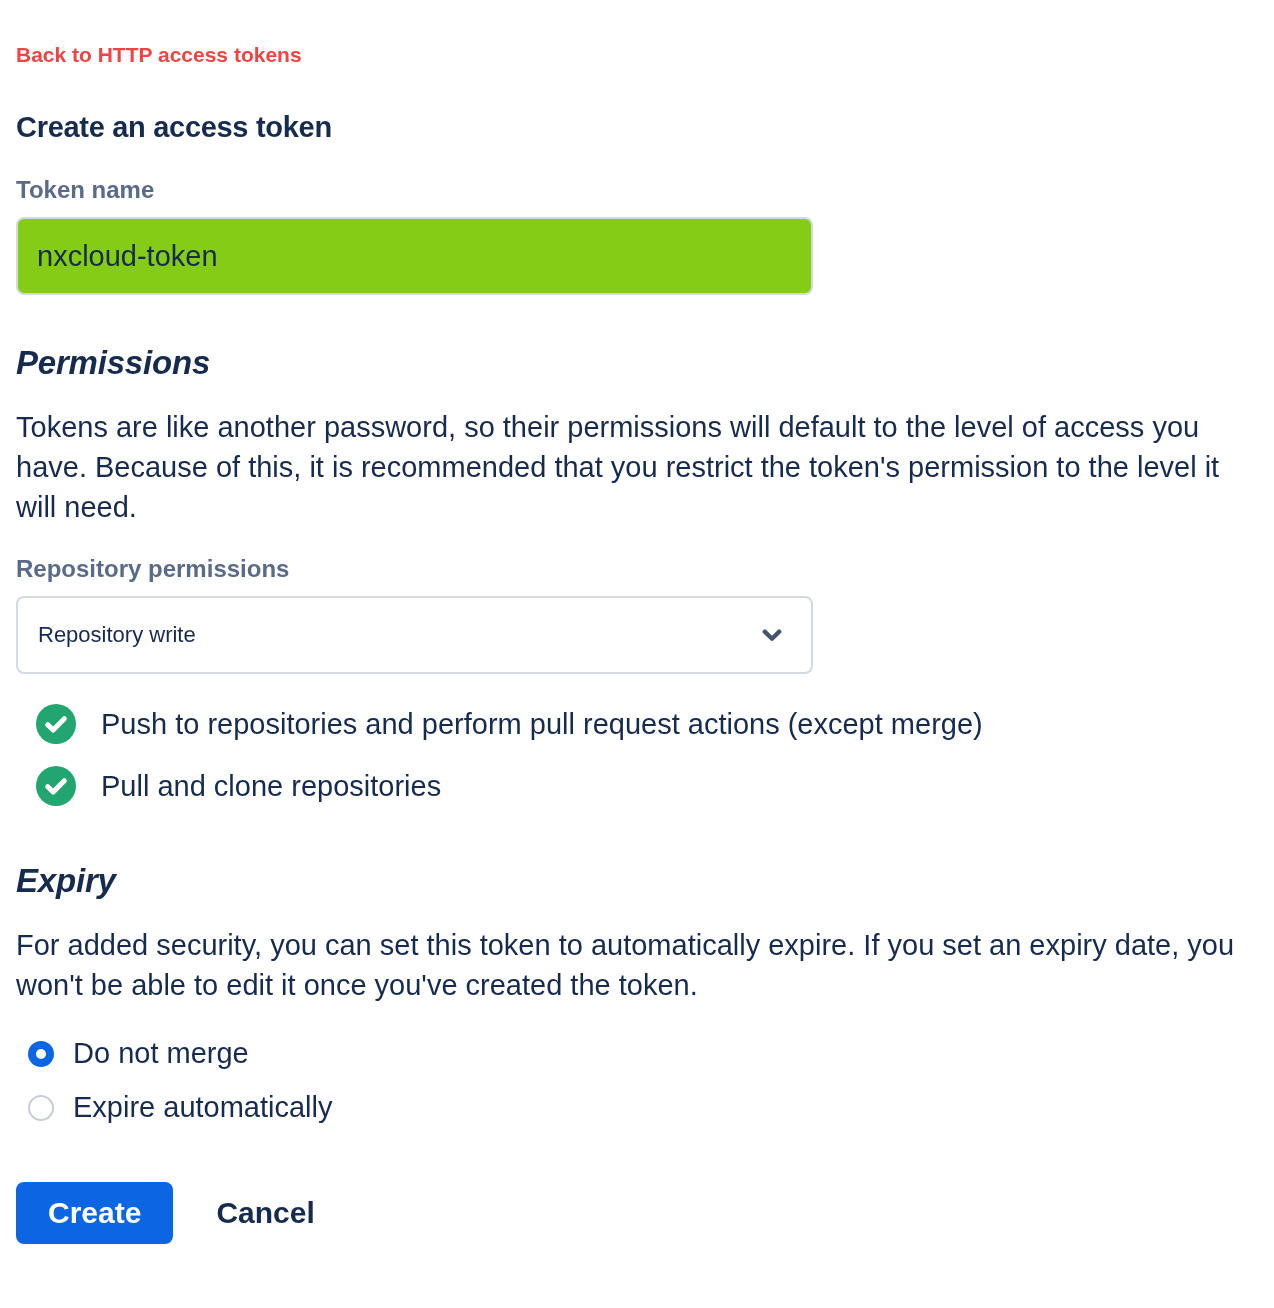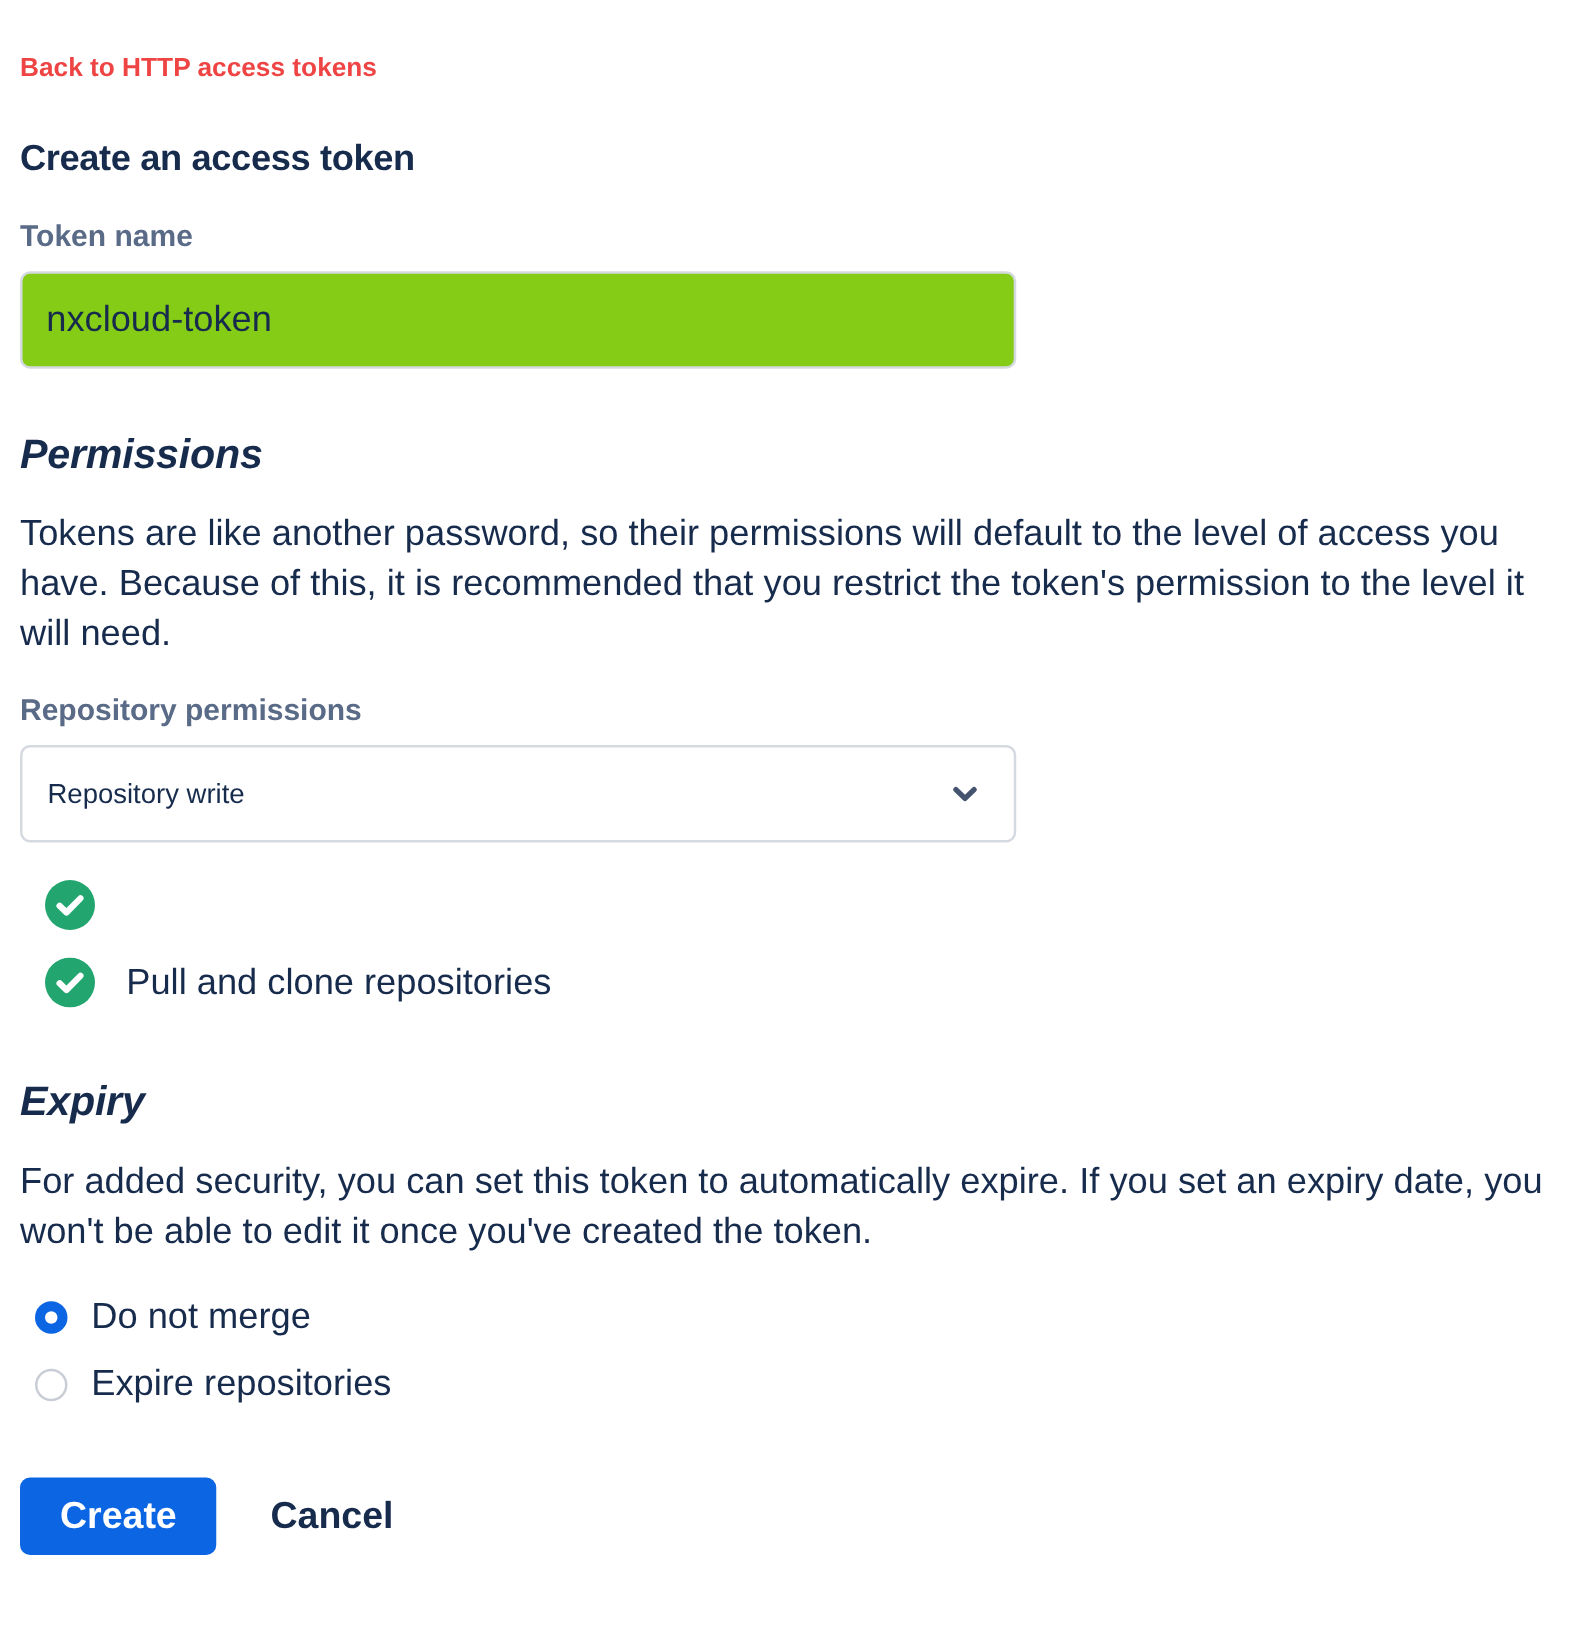--- a/index.html
+++ b/index.html
@@ -207,20 +207,21 @@
 
 
   <div class="cap-list">
     <div class="cap-item">
       <span class="check-wrap">
         <svg width="40" height="40" viewBox="0 0 24 24">
           <circle cx="12" cy="12" r="12" fill="#23A56F"></circle>
           <path d="M7 12.4 L10.3 15.6 L17 8.8" stroke="#ffffff" stroke-width="3" stroke-linecap="round" stroke-linejoin="round" fill="none"></path>
         </svg>
       </span>
+      <span class="cap-text">Push to repositories and perform pull request actions (except merge)</span>
     </div>
     <div class="cap-item">
       <span class="check-wrap">
         <svg width="40" height="40" viewBox="0 0 24 24">
           <circle cx="12" cy="12" r="12" fill="#23A56F"></circle>
           <path d="M7 12.4 L10.3 15.6 L17 8.8" stroke="#ffffff" stroke-width="3" stroke-linecap="round" stroke-linejoin="round" fill="none"></path>
         </svg>
       </span>
       <span class="cap-text">Pull and clone repositories</span>
     </div>
@@ -230,21 +231,21 @@
 
   <p class="body-text">For added security, you can set this token to automatically expire. If you set an expiry date, you won't be able to edit it once you've created the token.</p>
 
   <div class="radio-group">
     <div class="radio-row">
       <span class="radio-circle selected"></span>
       <span class="radio-label">Do not merge</span>
     </div>
     <div class="radio-row">
       <span class="radio-circle"></span>
-      <span class="radio-label">Expire repositories</span>
+      <span class="radio-label">Expire automatically</span>
     </div>
   </div>
 
   <div class="actions">
     <button class="create-btn">Create</button>
     <button class="cancel-btn">Cancel</button>
   </div>
 
 </div>
 

